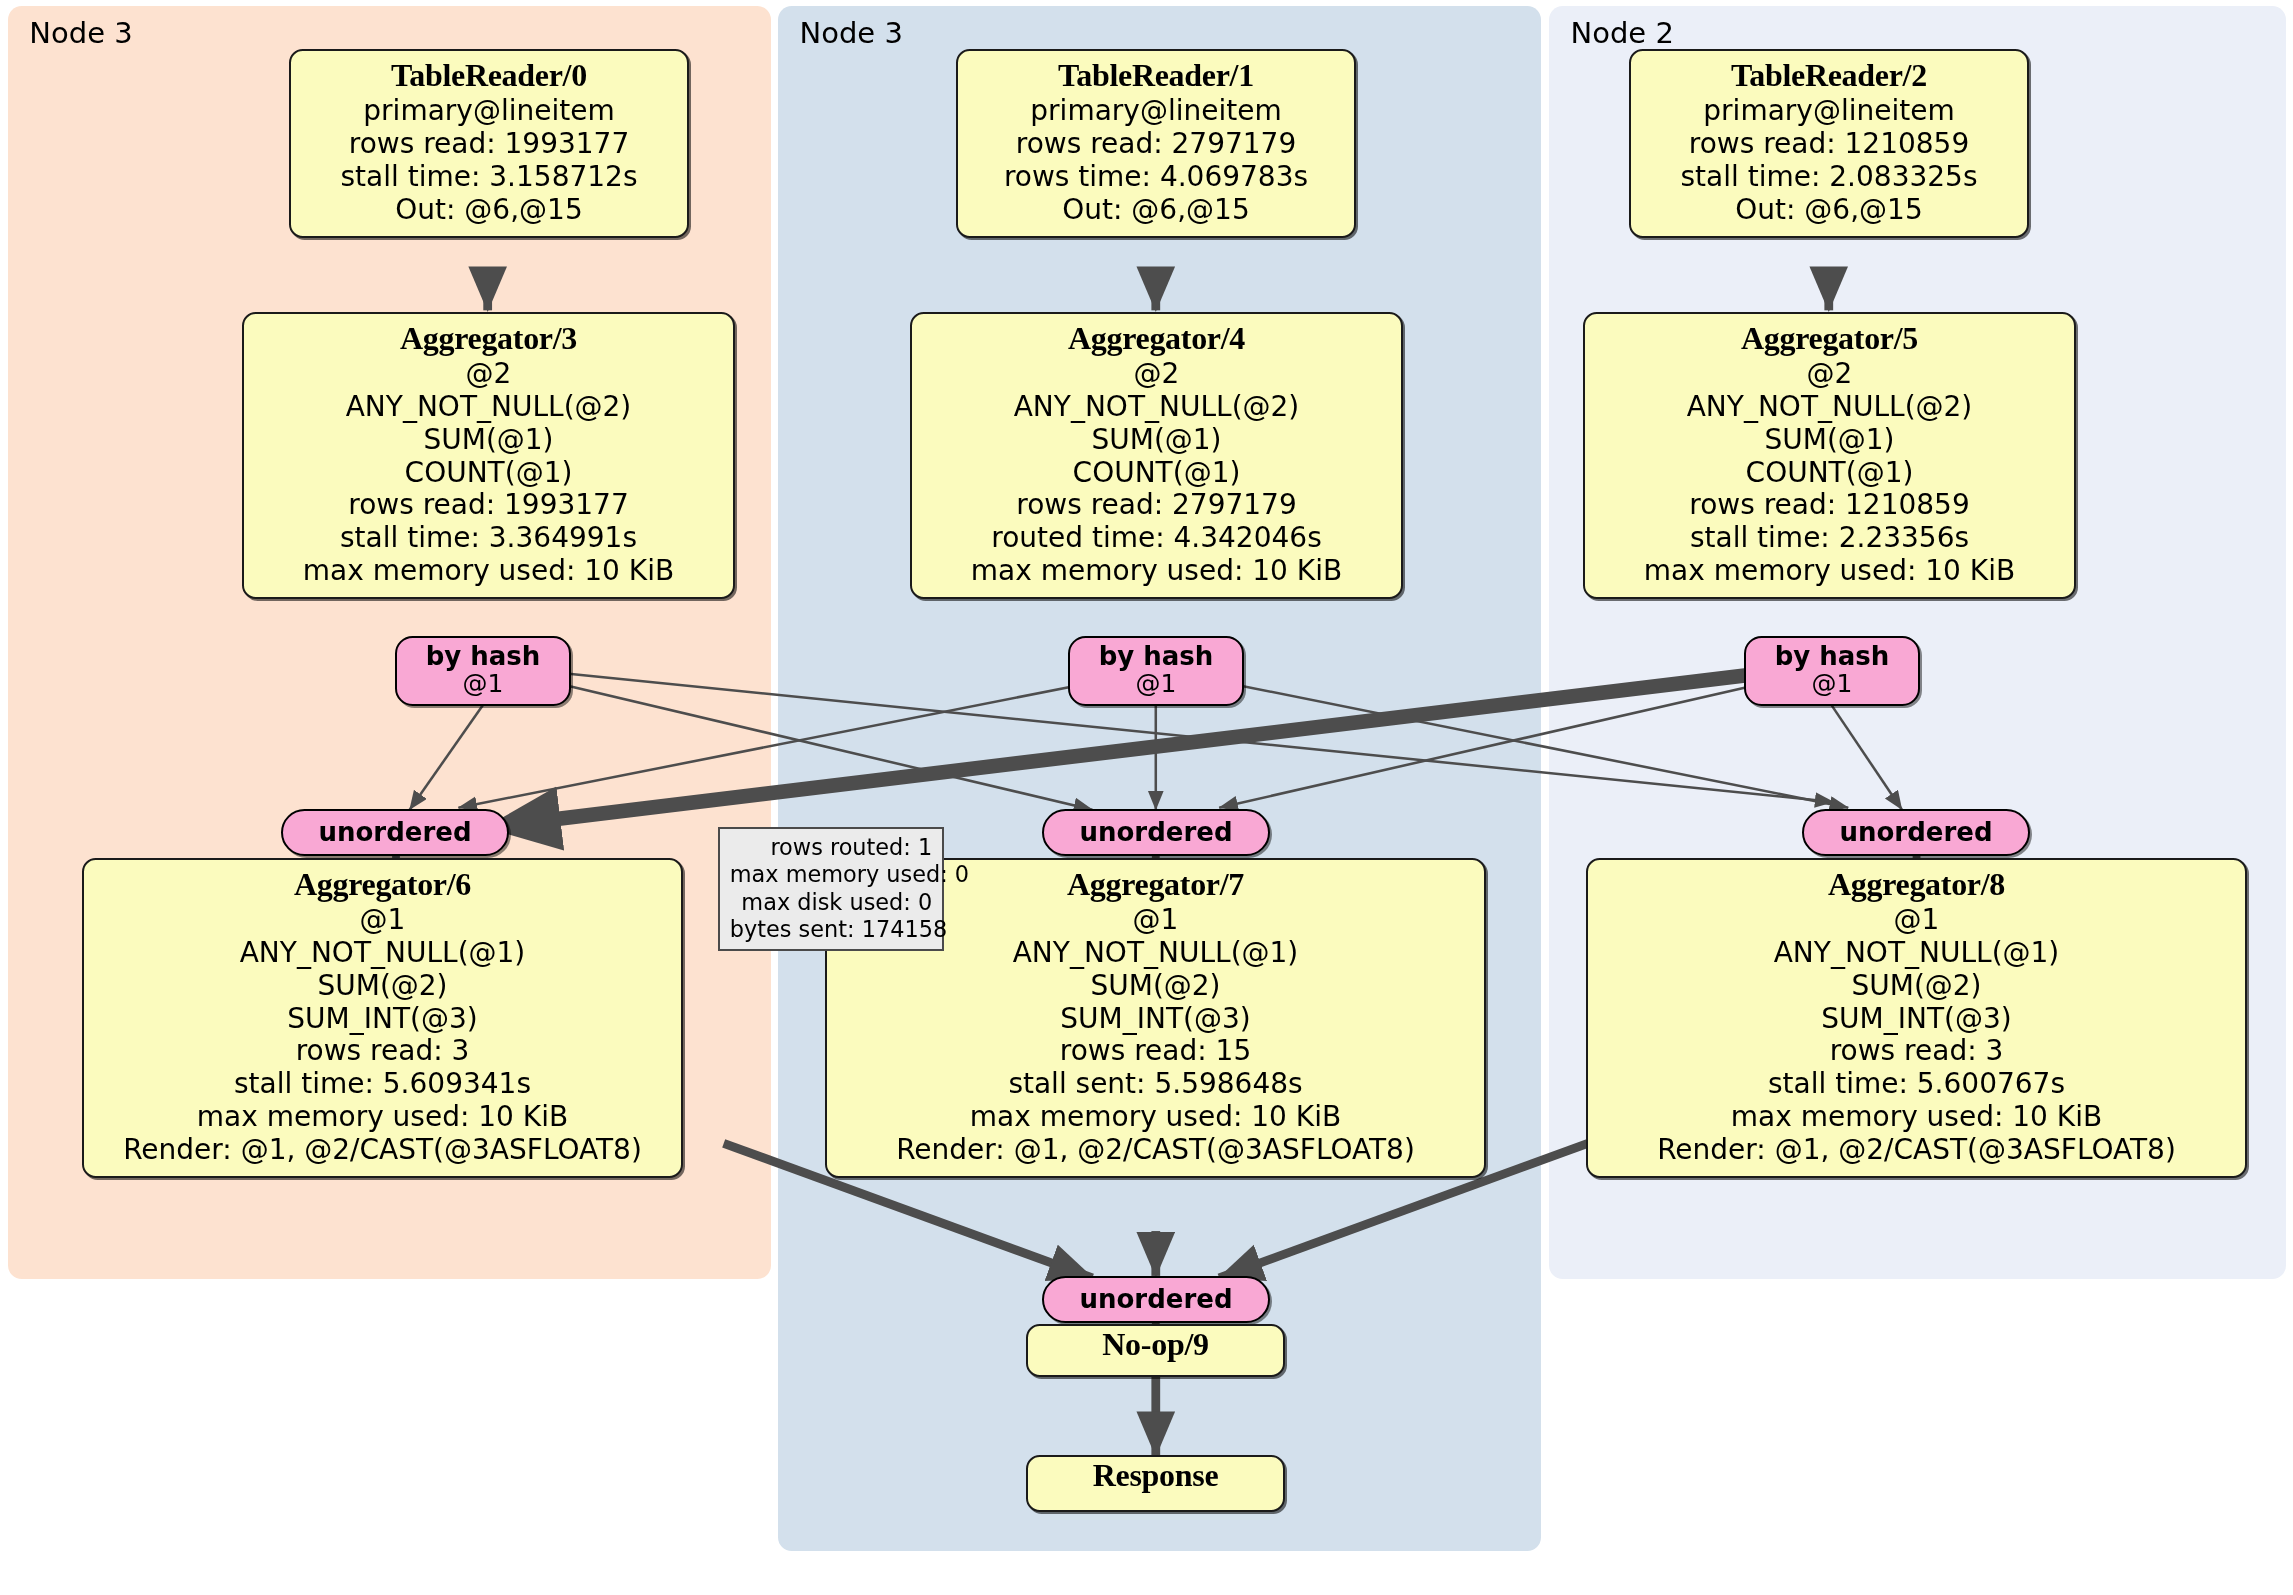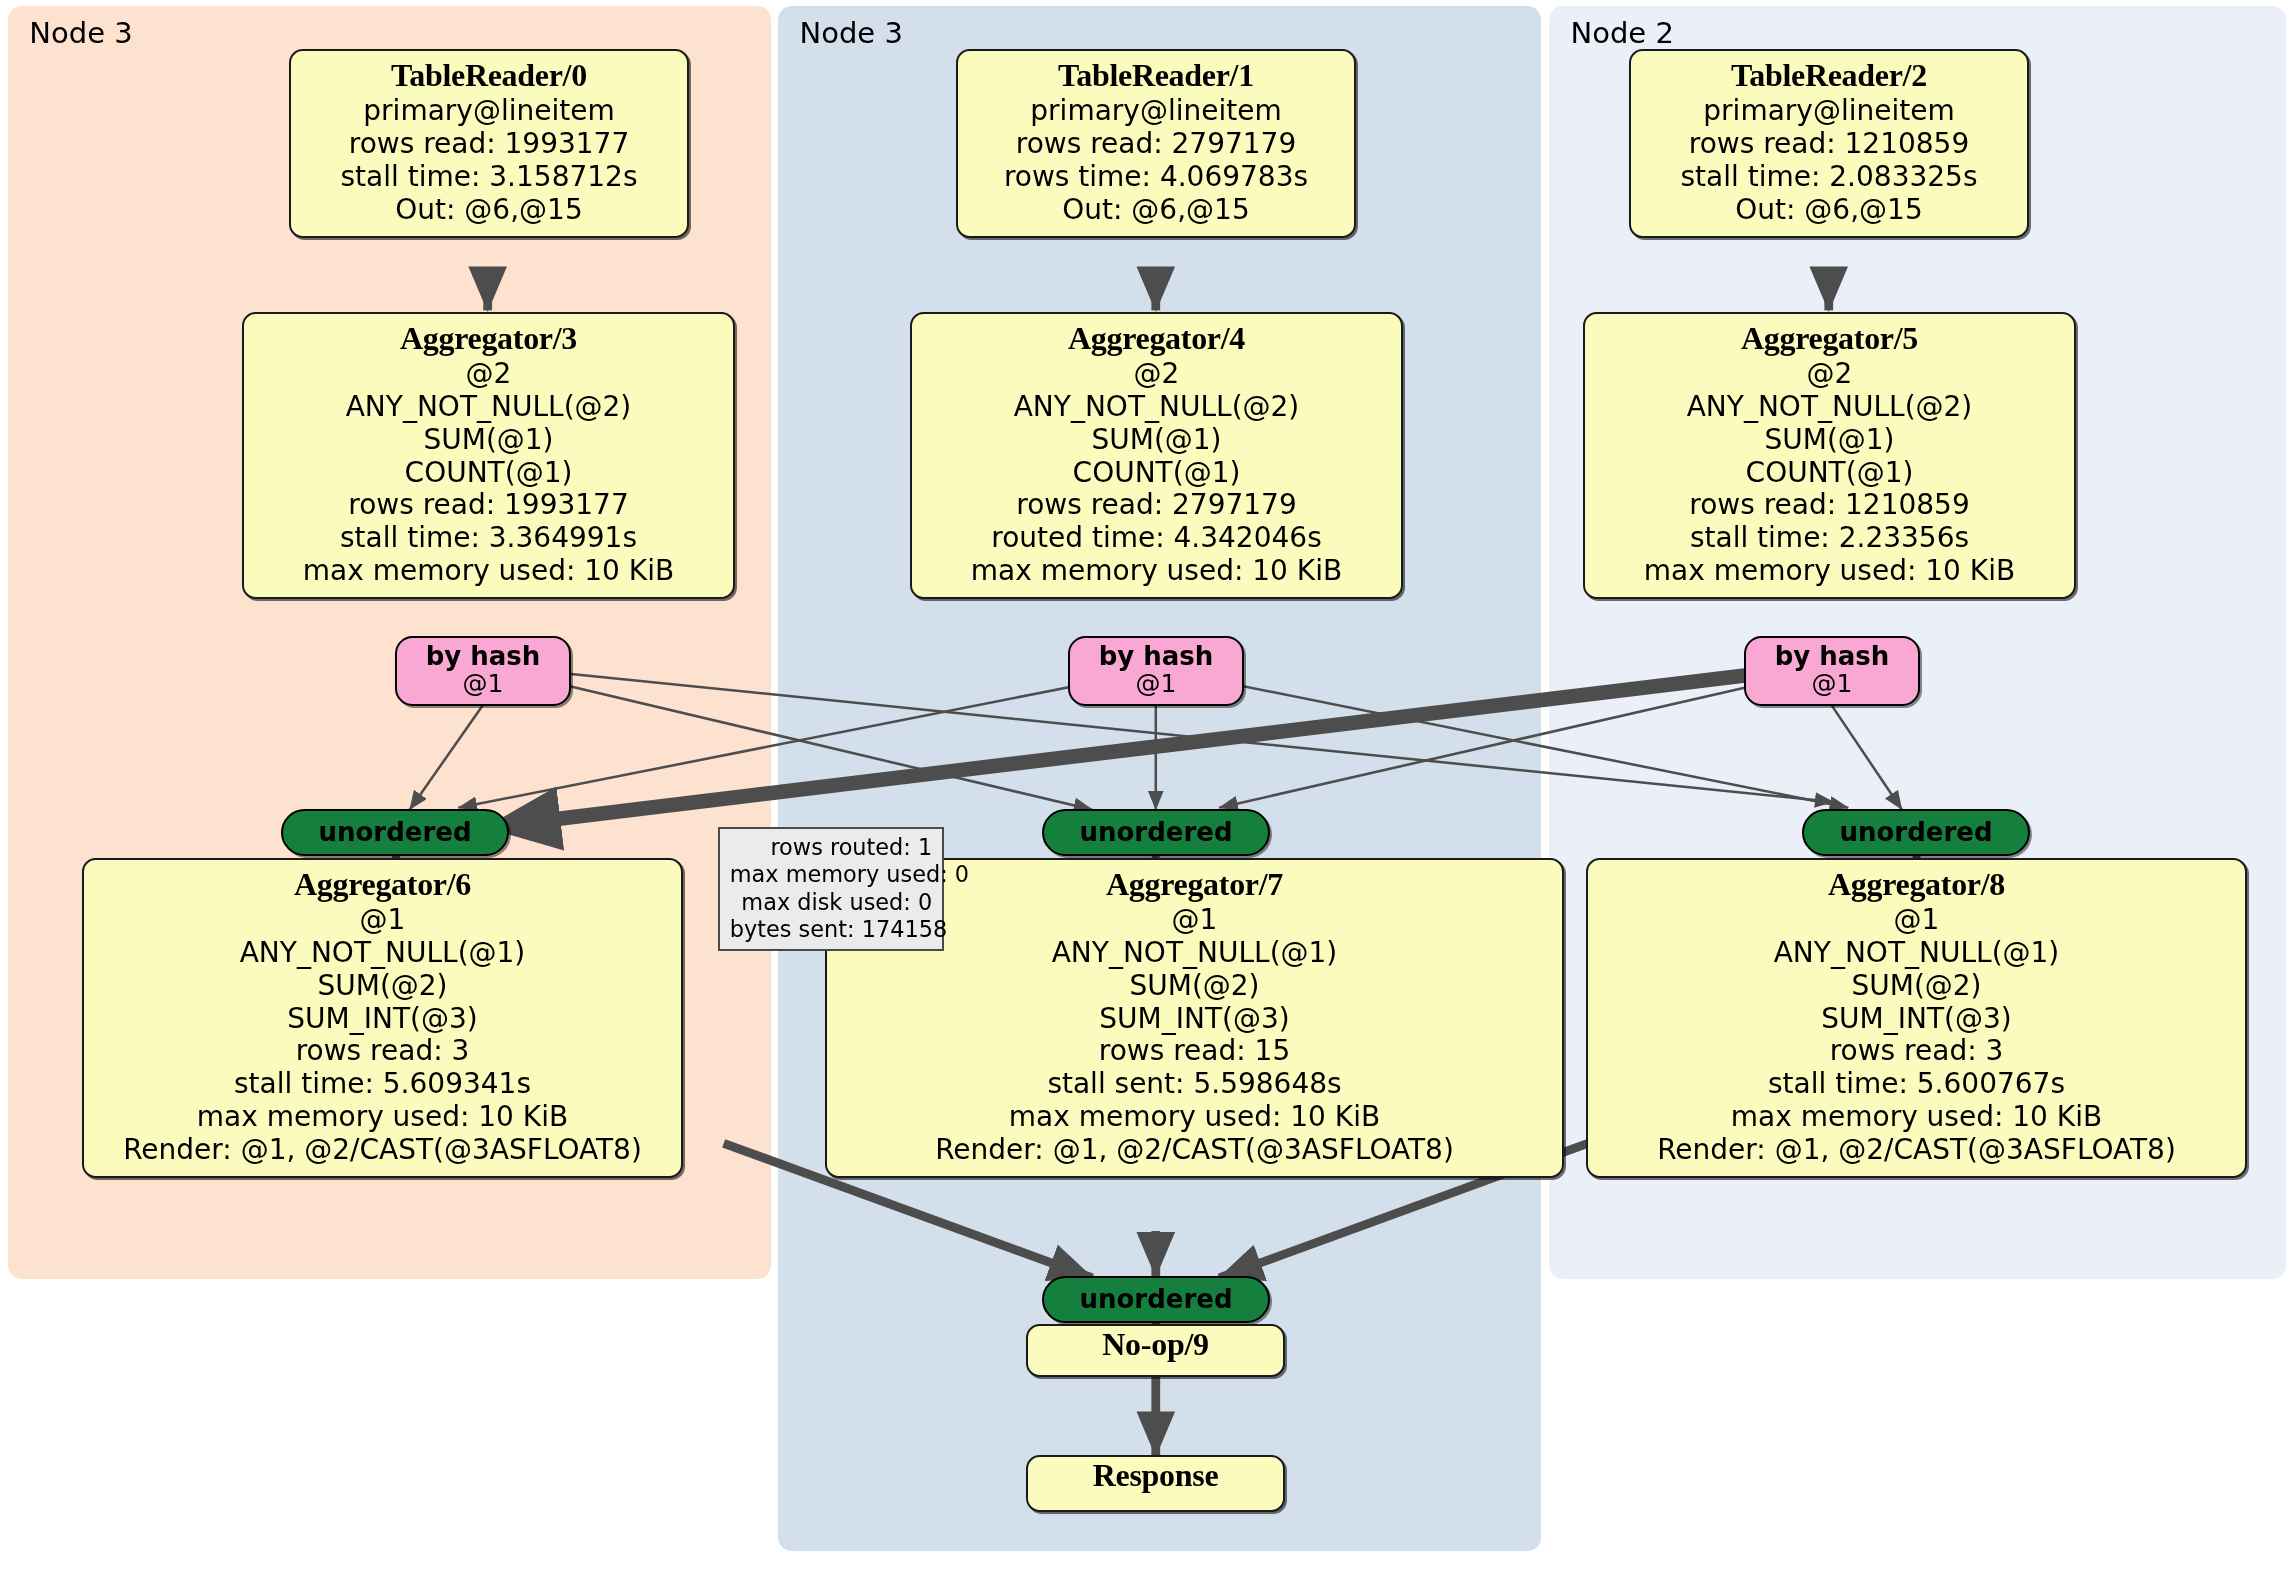--- a/index.html
+++ b/index.html
@@ -88,21 +88,21 @@
   }
   .pill-hash {
     background: #f9a8d4;
     border-radius: 17.6px;
     font-size: 25px;
     padding-top: 3.9px;
   }
   .pill-hash .t1 { font-weight: bold; font-size: 26px; }
   .pill-hash .t2 { font-size: 25px; }
   .pill-unordered {
-    background: #15803d;
+    background: #f9a8d4;
     border-radius: 25px;
     font-weight: bold;
     font-size: 26px;
     display: flex;
     align-items: center;
     justify-content: center;
   }
 
   
   #stats-box {
@@ -261,21 +261,21 @@
     <div class="line">@1</div>
     <div class="line">ANY_NOT_NULL(@1)</div>
     <div class="line">SUM(@2)</div>
     <div class="line">SUM_INT(@3)</div>
     <div class="line">rows read: 3</div>
     <div class="line">stall time: 5.609341s</div>
     <div class="line">max memory used: 10 KiB</div>
     <div class="line">Render: @1, @2/CAST(@3ASFLOAT8)</div>
   </div>
 
-  <div class="opbox" style="left:825px; top:858px; width:739px;">
+  <div class="opbox" style="left:825px; top:858px; width:661px;">
     <div class="title">Aggregator/7</div>
     <div class="line">@1</div>
     <div class="line">ANY_NOT_NULL(@1)</div>
     <div class="line">SUM(@2)</div>
     <div class="line">SUM_INT(@3)</div>
     <div class="line">rows read: 15</div>
     <div class="line">stall sent: 5.598648s</div>
     <div class="line">max memory used: 10 KiB</div>
     <div class="line">Render: @1, @2/CAST(@3ASFLOAT8)</div>
   </div>

